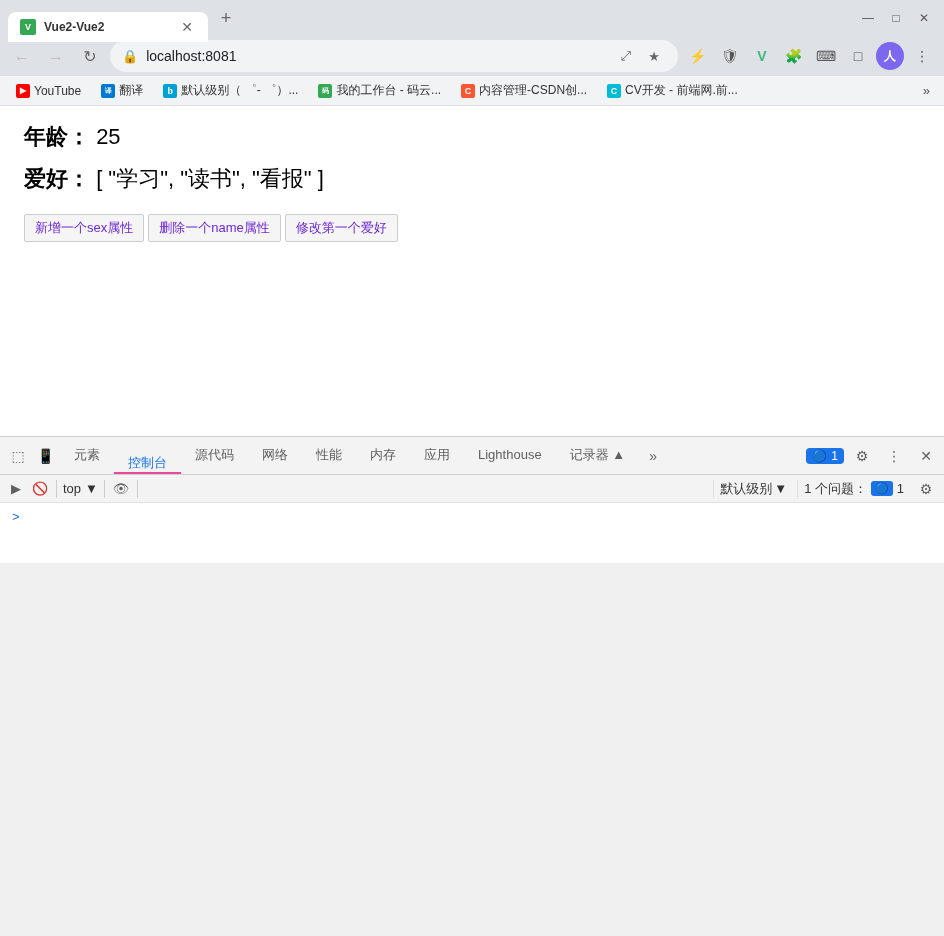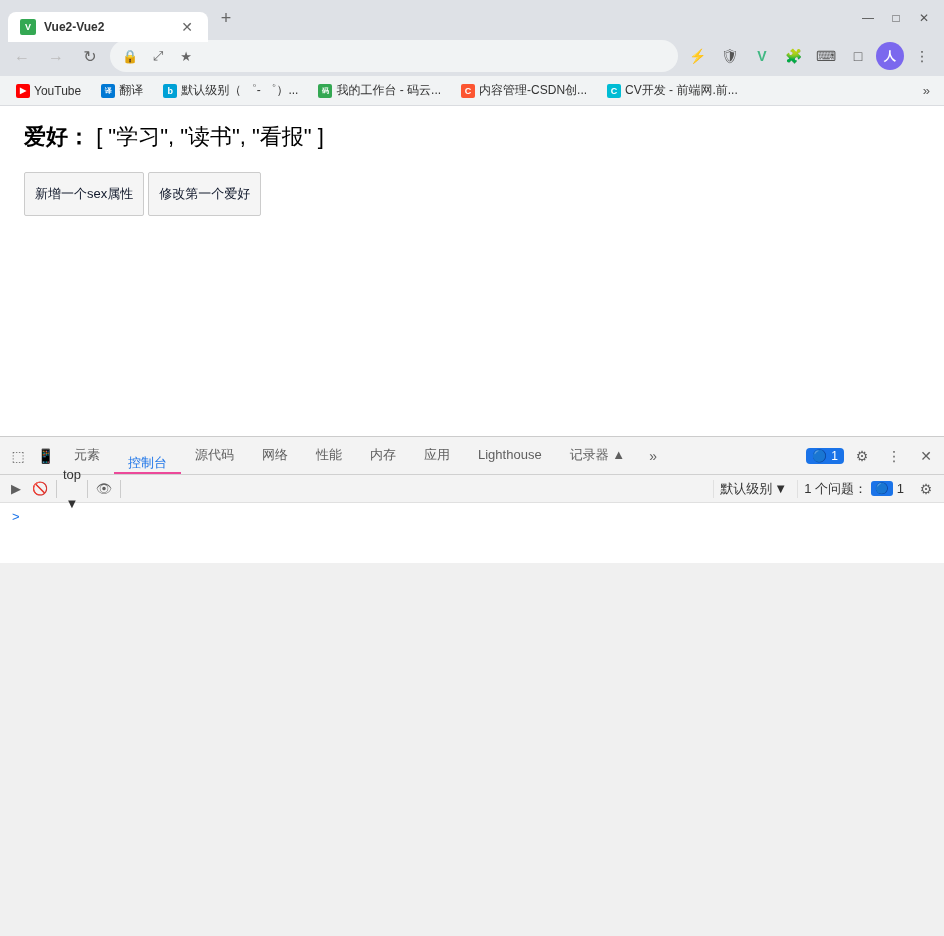--- a/index.html
+++ b/index.html
@@ -169,25 +169,25 @@
       margin-bottom: 12px;
       font-weight: normal;
     }
     .page-field strong { font-weight: bold; }
     .page-buttons {
       display: flex; gap: 4px; margin-top: 20px;
     }
     .page-btn {
       border: 1px solid #ccc;
       background: #f5f5f5;
-      padding: 12px 10px;
+      padding: 4px 10px;
       font-size: 13px;
       cursor: pointer;
       border-radius: 2px;
-      color: #0f172a;
+      color: #6d28d9;
     }
 
     
     .devtools {
       border-top: 1px solid #ccc;
       background: #f3f3f3;
     }
     .devtools-tabs {
       display: flex;
       align-items: center;
@@ -238,23 +238,23 @@
       gap: 4px;
       border-bottom: 1px solid #e0e0e0;
     }
     .dt-btn {
       width: 20px; height: 20px;
       border-radius: 3px;
       display: flex; align-items: center; justify-content: center;
       cursor: pointer; color: #5f5f5f; font-size: 13px;
     }
     .dt-select {
-      display: flex; align-items: center; gap: 14px;
+      display: flex; align-items: center; gap: 4px;
       border: none; background: transparent;
-      font-size: 13px; color: #333; cursor: pointer; flex-direction: column;
+      font-size: 13px; color: #333; cursor: pointer;
     }
     .dt-divider {
       width: 1px; height: 18px; background: #ccc; margin: 0 2px;
     }
     .filter-input {
       flex: 1;
       border: none;
       background: transparent;
       font-size: 13px;
       color: #333;
@@ -325,20 +325,21 @@
       <div class="win-btn">✕</div>
     </div>
   </div>
 
   <div class="address-bar">
     <div class="nav-btn disabled">←</div>
     <div class="nav-btn disabled">→</div>
     <div class="nav-btn">↻</div>
     <div class="url-bar">
       <span class="url-lock">🔒</span>
+      <span class="url-text">localhost:8081</span>
       <div class="url-actions">
         <div class="url-action-btn">⤢</div>
         <div class="url-action-btn">★</div>
       </div>
     </div>
     <div class="toolbar-right">
       <div class="toolbar-btn">⚡</div>
       <div class="toolbar-btn">🛡</div>
       <div class="toolbar-btn" style="color:#41b883; font-weight:bold;">V</div>
       <div class="toolbar-btn">🧩</div>
@@ -373,25 +374,30 @@
     <div class="bookmark-item">
       <div class="bookmark-favicon bm-cyan" style="font-size:9px;">C</div>
       <span>CV开发 - 前端网.前...</span>
     </div>
     <div class="more-bookmarks">»</div>
   </div>
 </div>
 
 <div class="page-content">
   <p class="page-field">
+    <strong>年龄：</strong>
+    <span>25</span>
+  </p>
+  <p class="page-field">
     <strong>爱好：</strong>
     <span>[ "学习", "读书", "看报" ]</span>
   </p>
   <div class="page-buttons">
     <button class="page-btn">新增一个sex属性</button>
+    <button class="page-btn">删除一个name属性</button>
     <button class="page-btn">修改第一个爱好</button>
   </div>
 </div>
 
 <div class="devtools">
 
   <div class="devtools-tabs">
     <div class="devtools-icon-btn">⬚</div>
     <div class="devtools-icon-btn">📱</div>
     <div class="devtools-tab">

